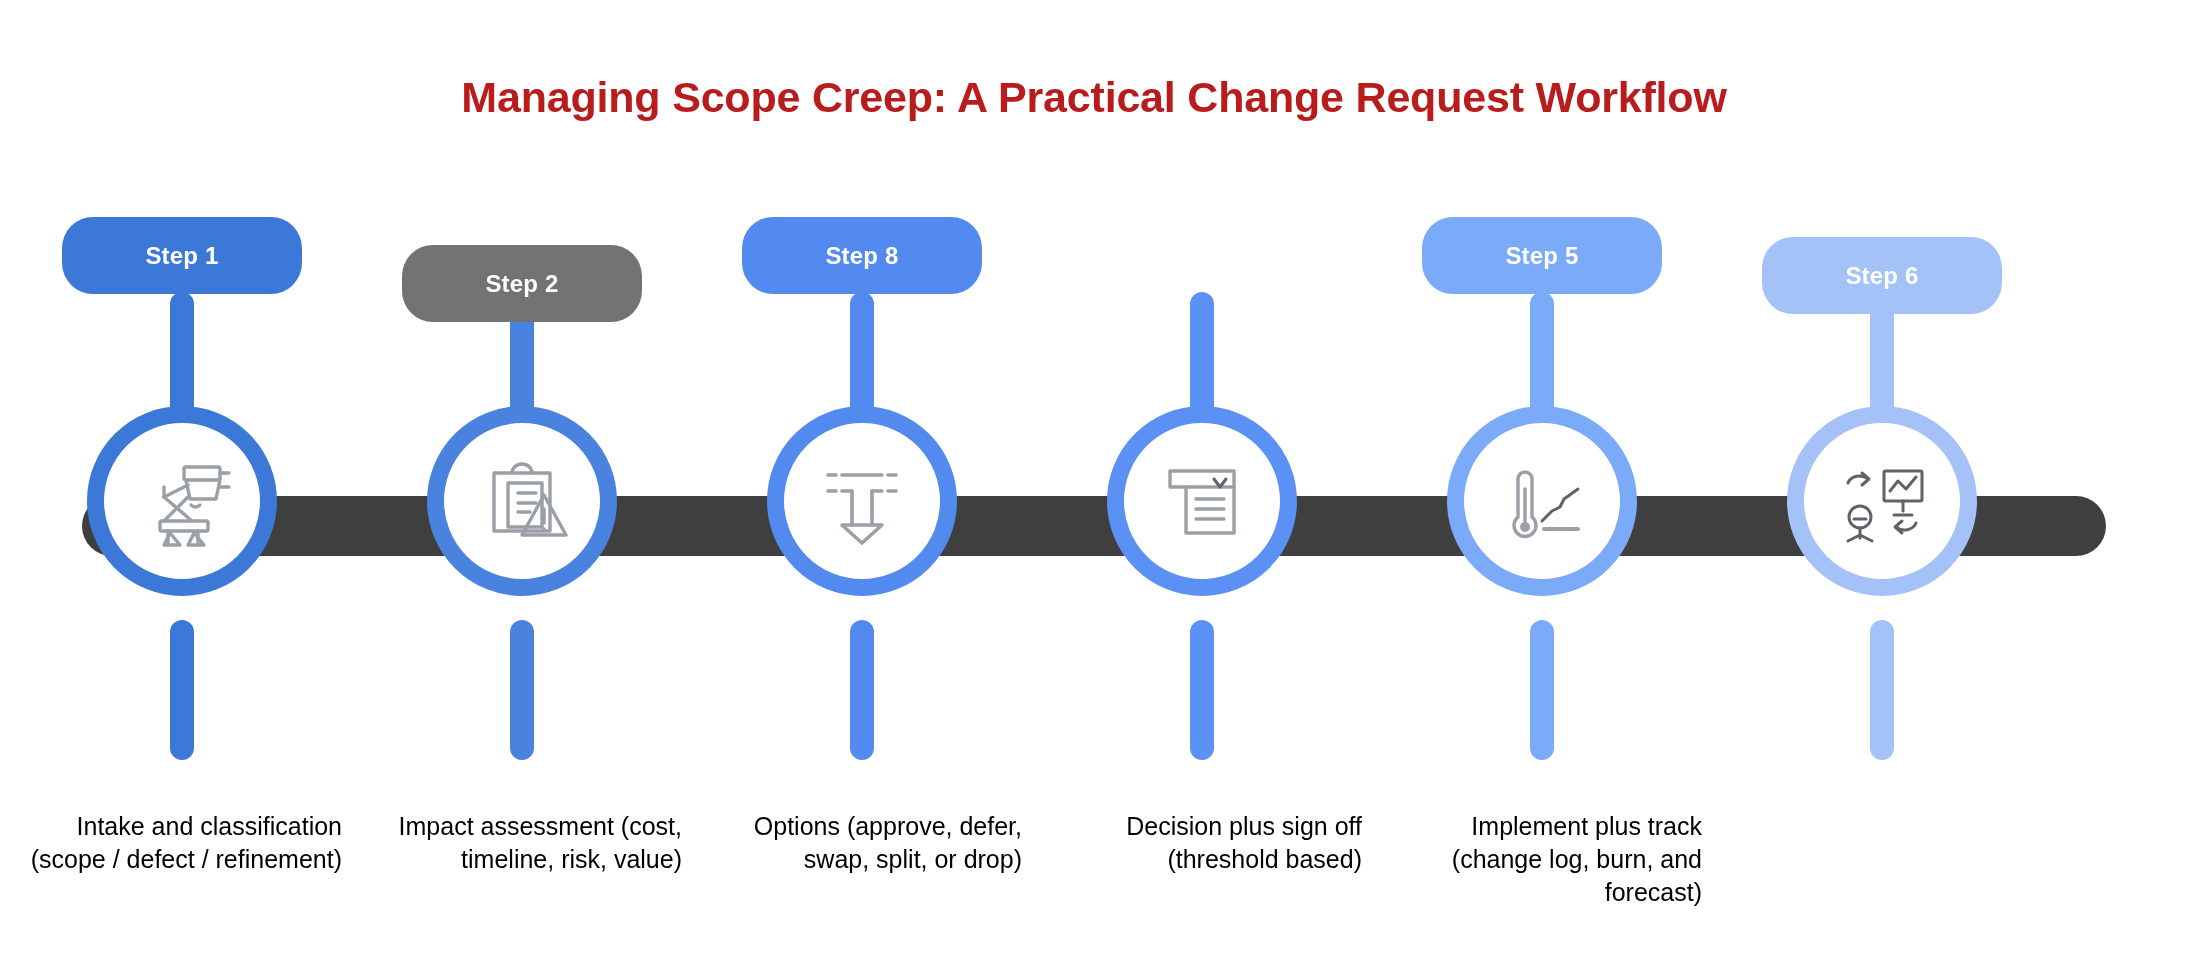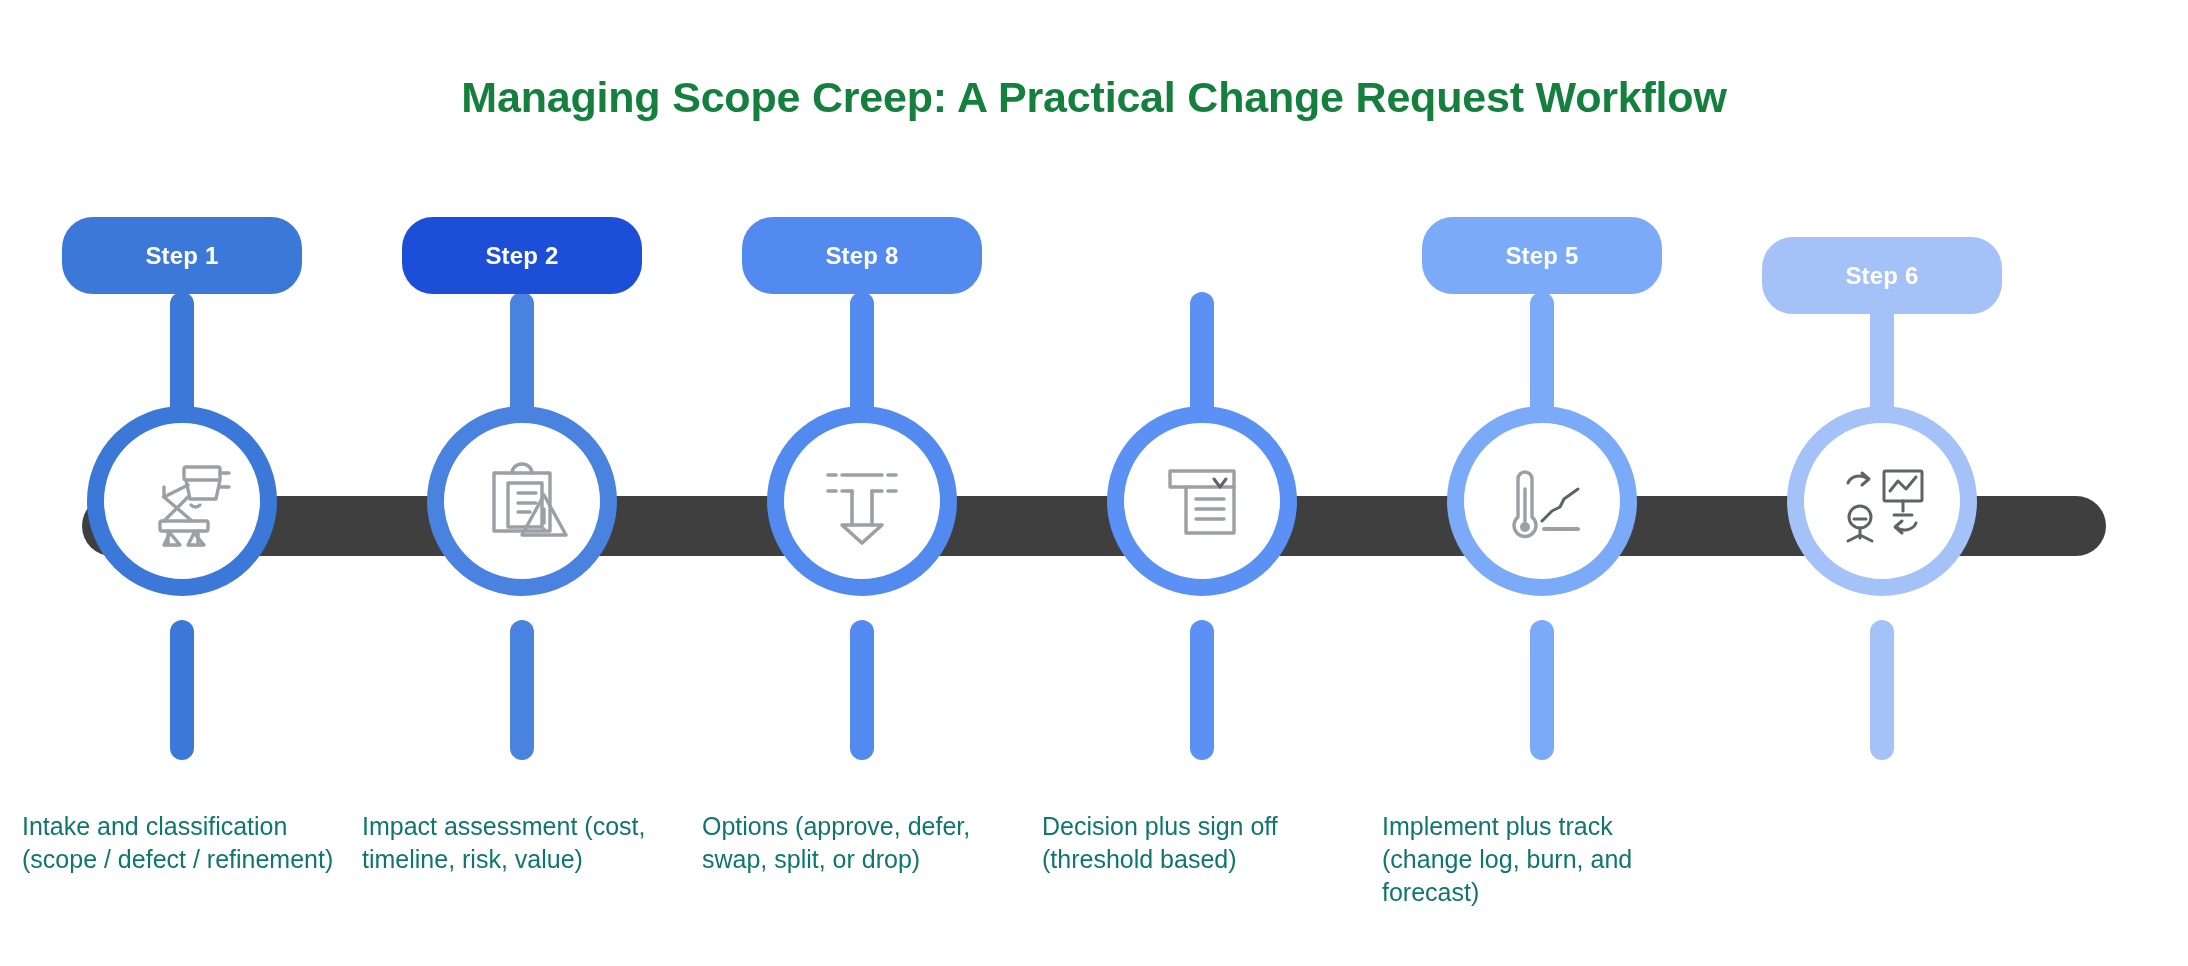--- a/index.html
+++ b/index.html
@@ -100,32 +100,32 @@
     justify-content: center;
   }
   .ring svg { display: block; }
 
   
   .caption {
     position: absolute;
     top: 810px;
     left: 10px;
     width: 320px;
-    text-align: left;
+    text-align: right;
     font-size: 25px;
     line-height: 1.32;
-    color: #0f766e;
+    color: #000000;
   }
 </style>
 </head>
 <body>
 
 <div id="stage">
 
-  <div id="title" style="color: #15803d;">Managing Scope Creep: A Practical Change Request Workflow</div>
+  <div id="title" style="color: #b91c1c;">Managing Scope Creep: A Practical Change Request Workflow</div>
 
   <div id="track" style="background: rgb(63, 63, 63);"></div>
 
   <div class="column" style="left:12px;">
     <div class="stem stem-top" style="background: rgb(60, 120, 216);"></div>
     <div class="stem stem-bottom" style="background: rgb(60, 120, 216);"></div>
     <div class="pill" style="background: rgb(60, 120, 216);">
       <span class="pill-label">Step 1</span>
     </div>
     <div class="ring" style="border-color: rgb(60, 120, 216);">
@@ -145,21 +145,21 @@
           <path d="M58 96 h16 l-10 -12 z"></path>
         </svg>
       </span>
     </div>
     <div class="caption">Intake and classification (scope / defect / refinement)</div>
   </div>
 
   <div class="column" style="left:352px;">
     <div class="stem stem-top" style="background: rgb(74, 130, 224);"></div>
     <div class="stem stem-bottom" style="background: rgb(74, 130, 224);"></div>
-    <div class="pill" style="background: #1d4ed8;">
+    <div class="pill" style="background: #737373; margin-top: 28px;">
       <span class="pill-label">Step 2</span>
     </div>
     <div class="ring" style="border-color: rgb(74, 130, 224);">
       <span>
         <svg width="104" height="104" viewBox="0 0 104 104" fill="none" stroke="#9aa0a6" stroke-width="3.4" stroke-linecap="round" stroke-linejoin="round">
           <path d="M24 24 h56 v58 h-56 z"></path>
           <path d="M42 24 a10 9 0 0 1 20 0"></path>
           <path d="M38 34 h34 v44 h-34 z"></path>
           <path d="M48 44 h18 M48 54 h18 M48 63 h12"></path>
           <path d="M74 46 L96 86 L52 86 Z"></path>

